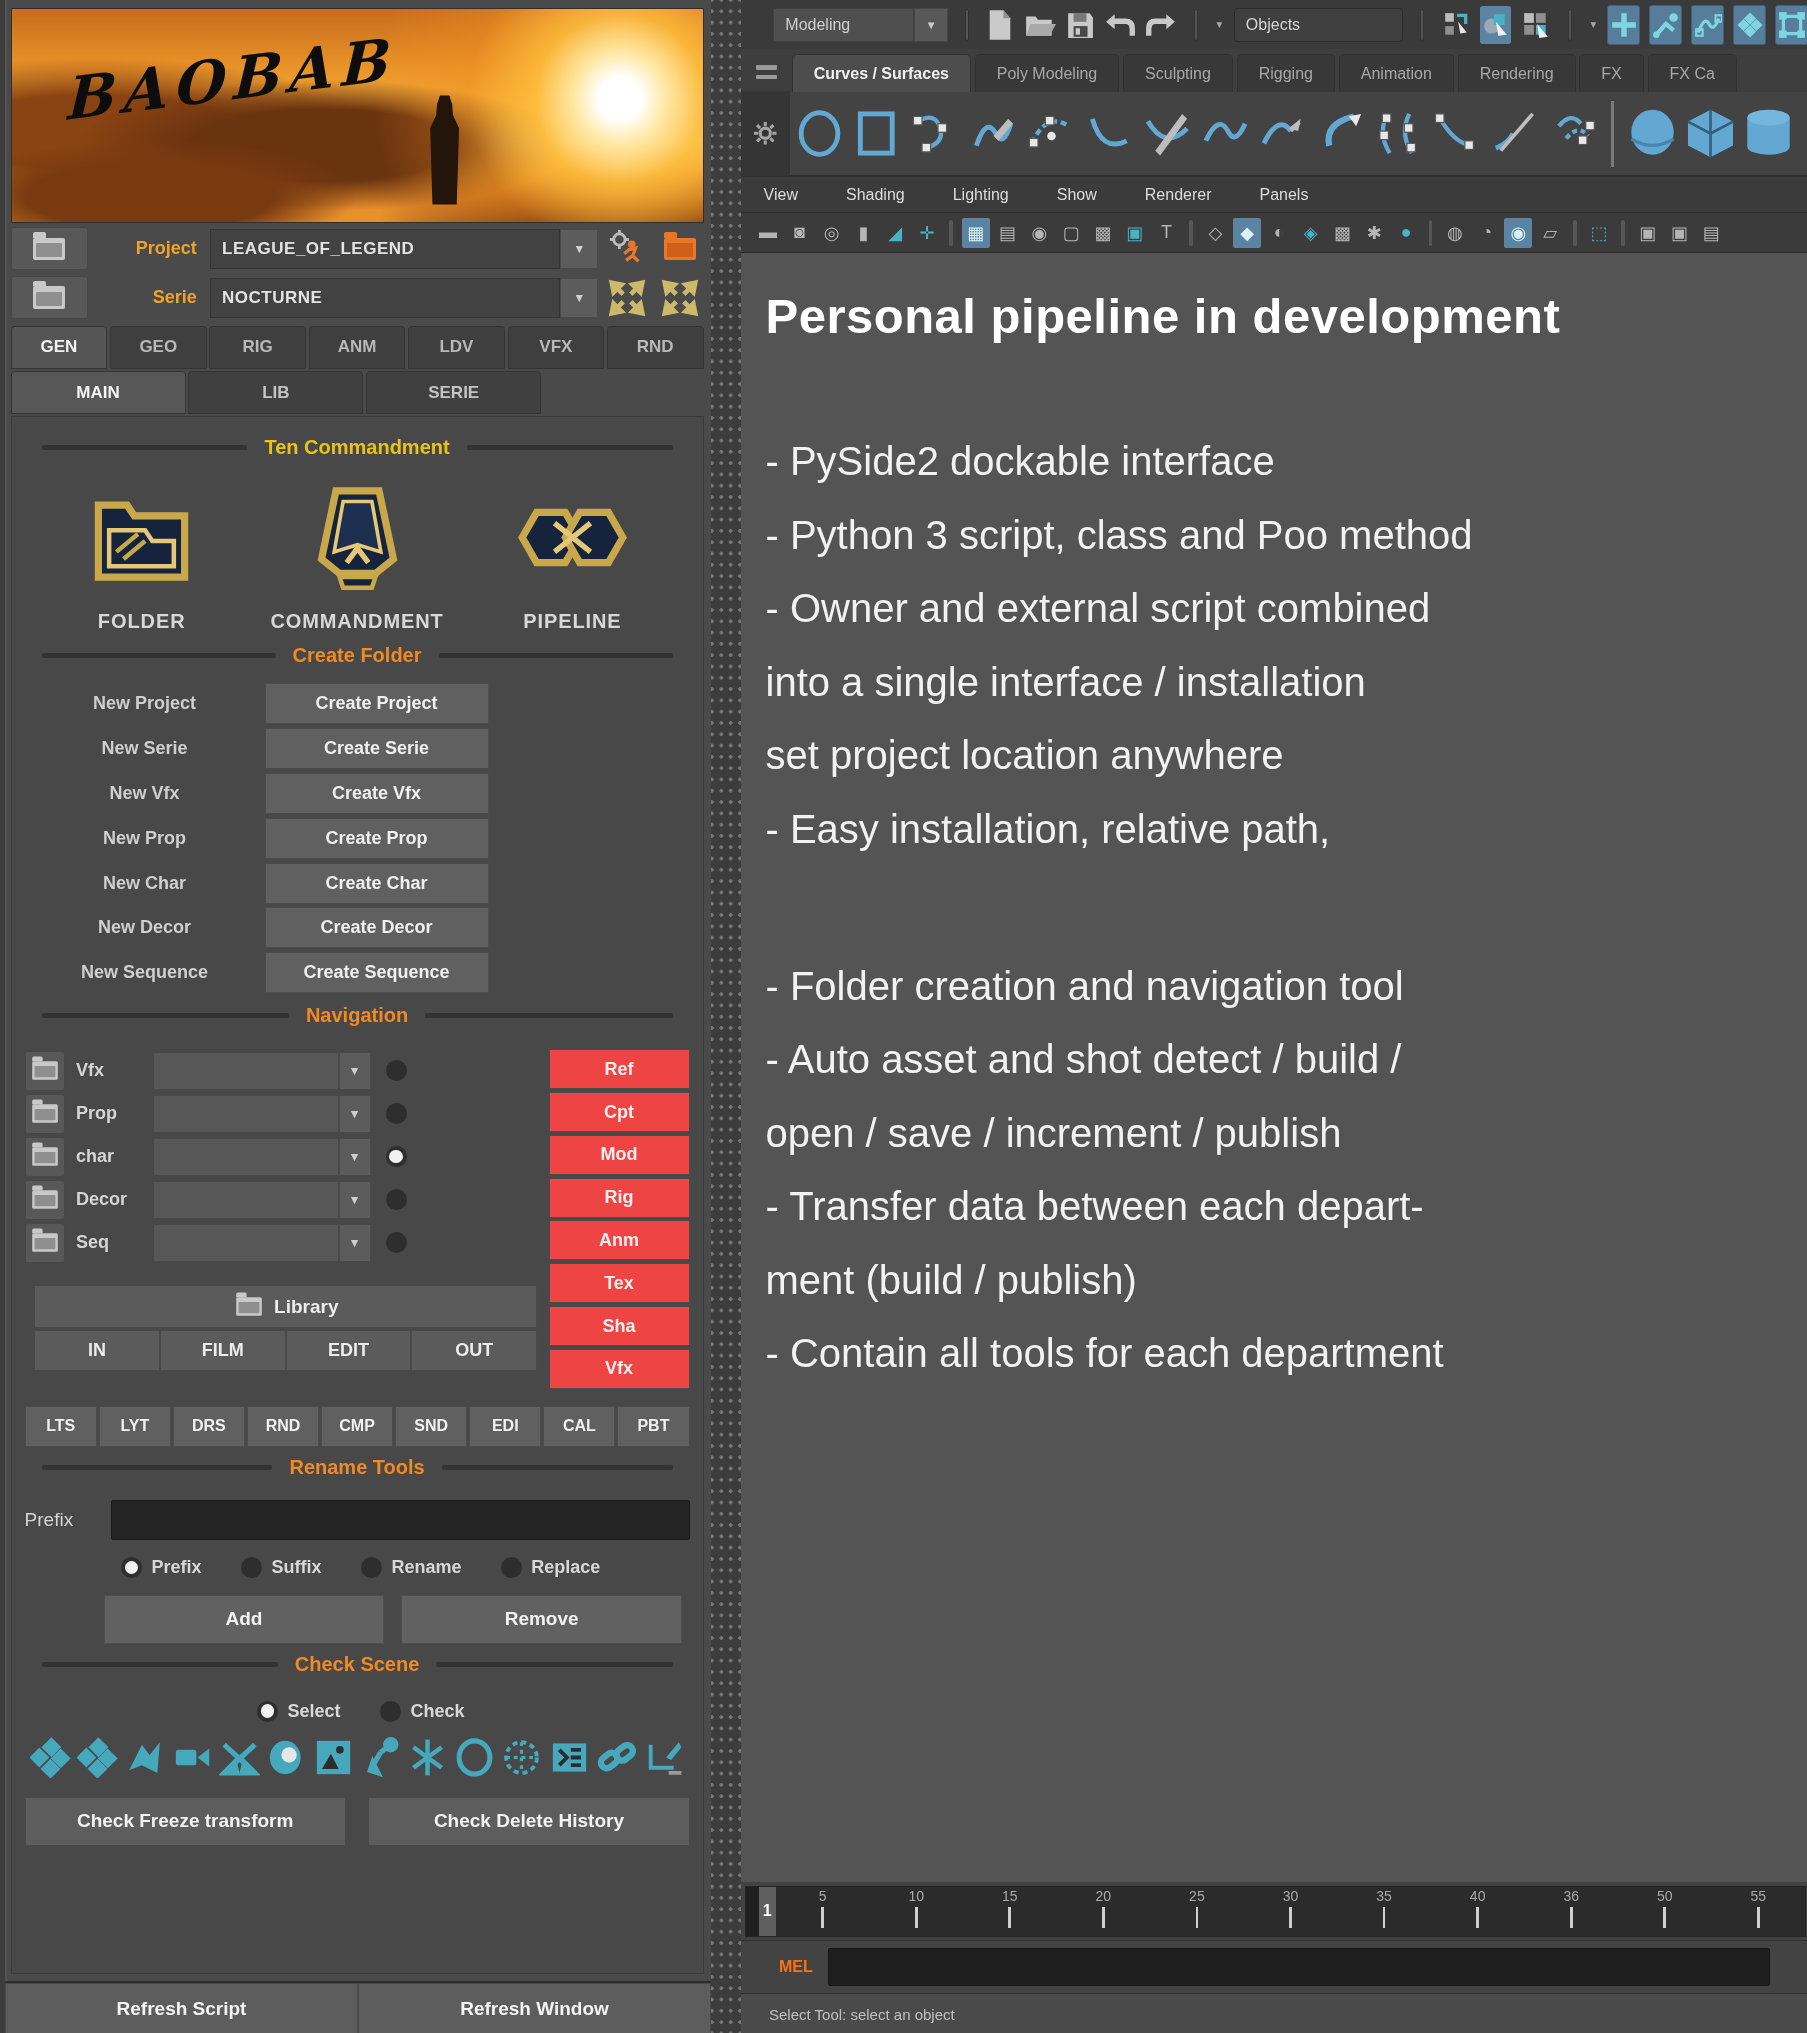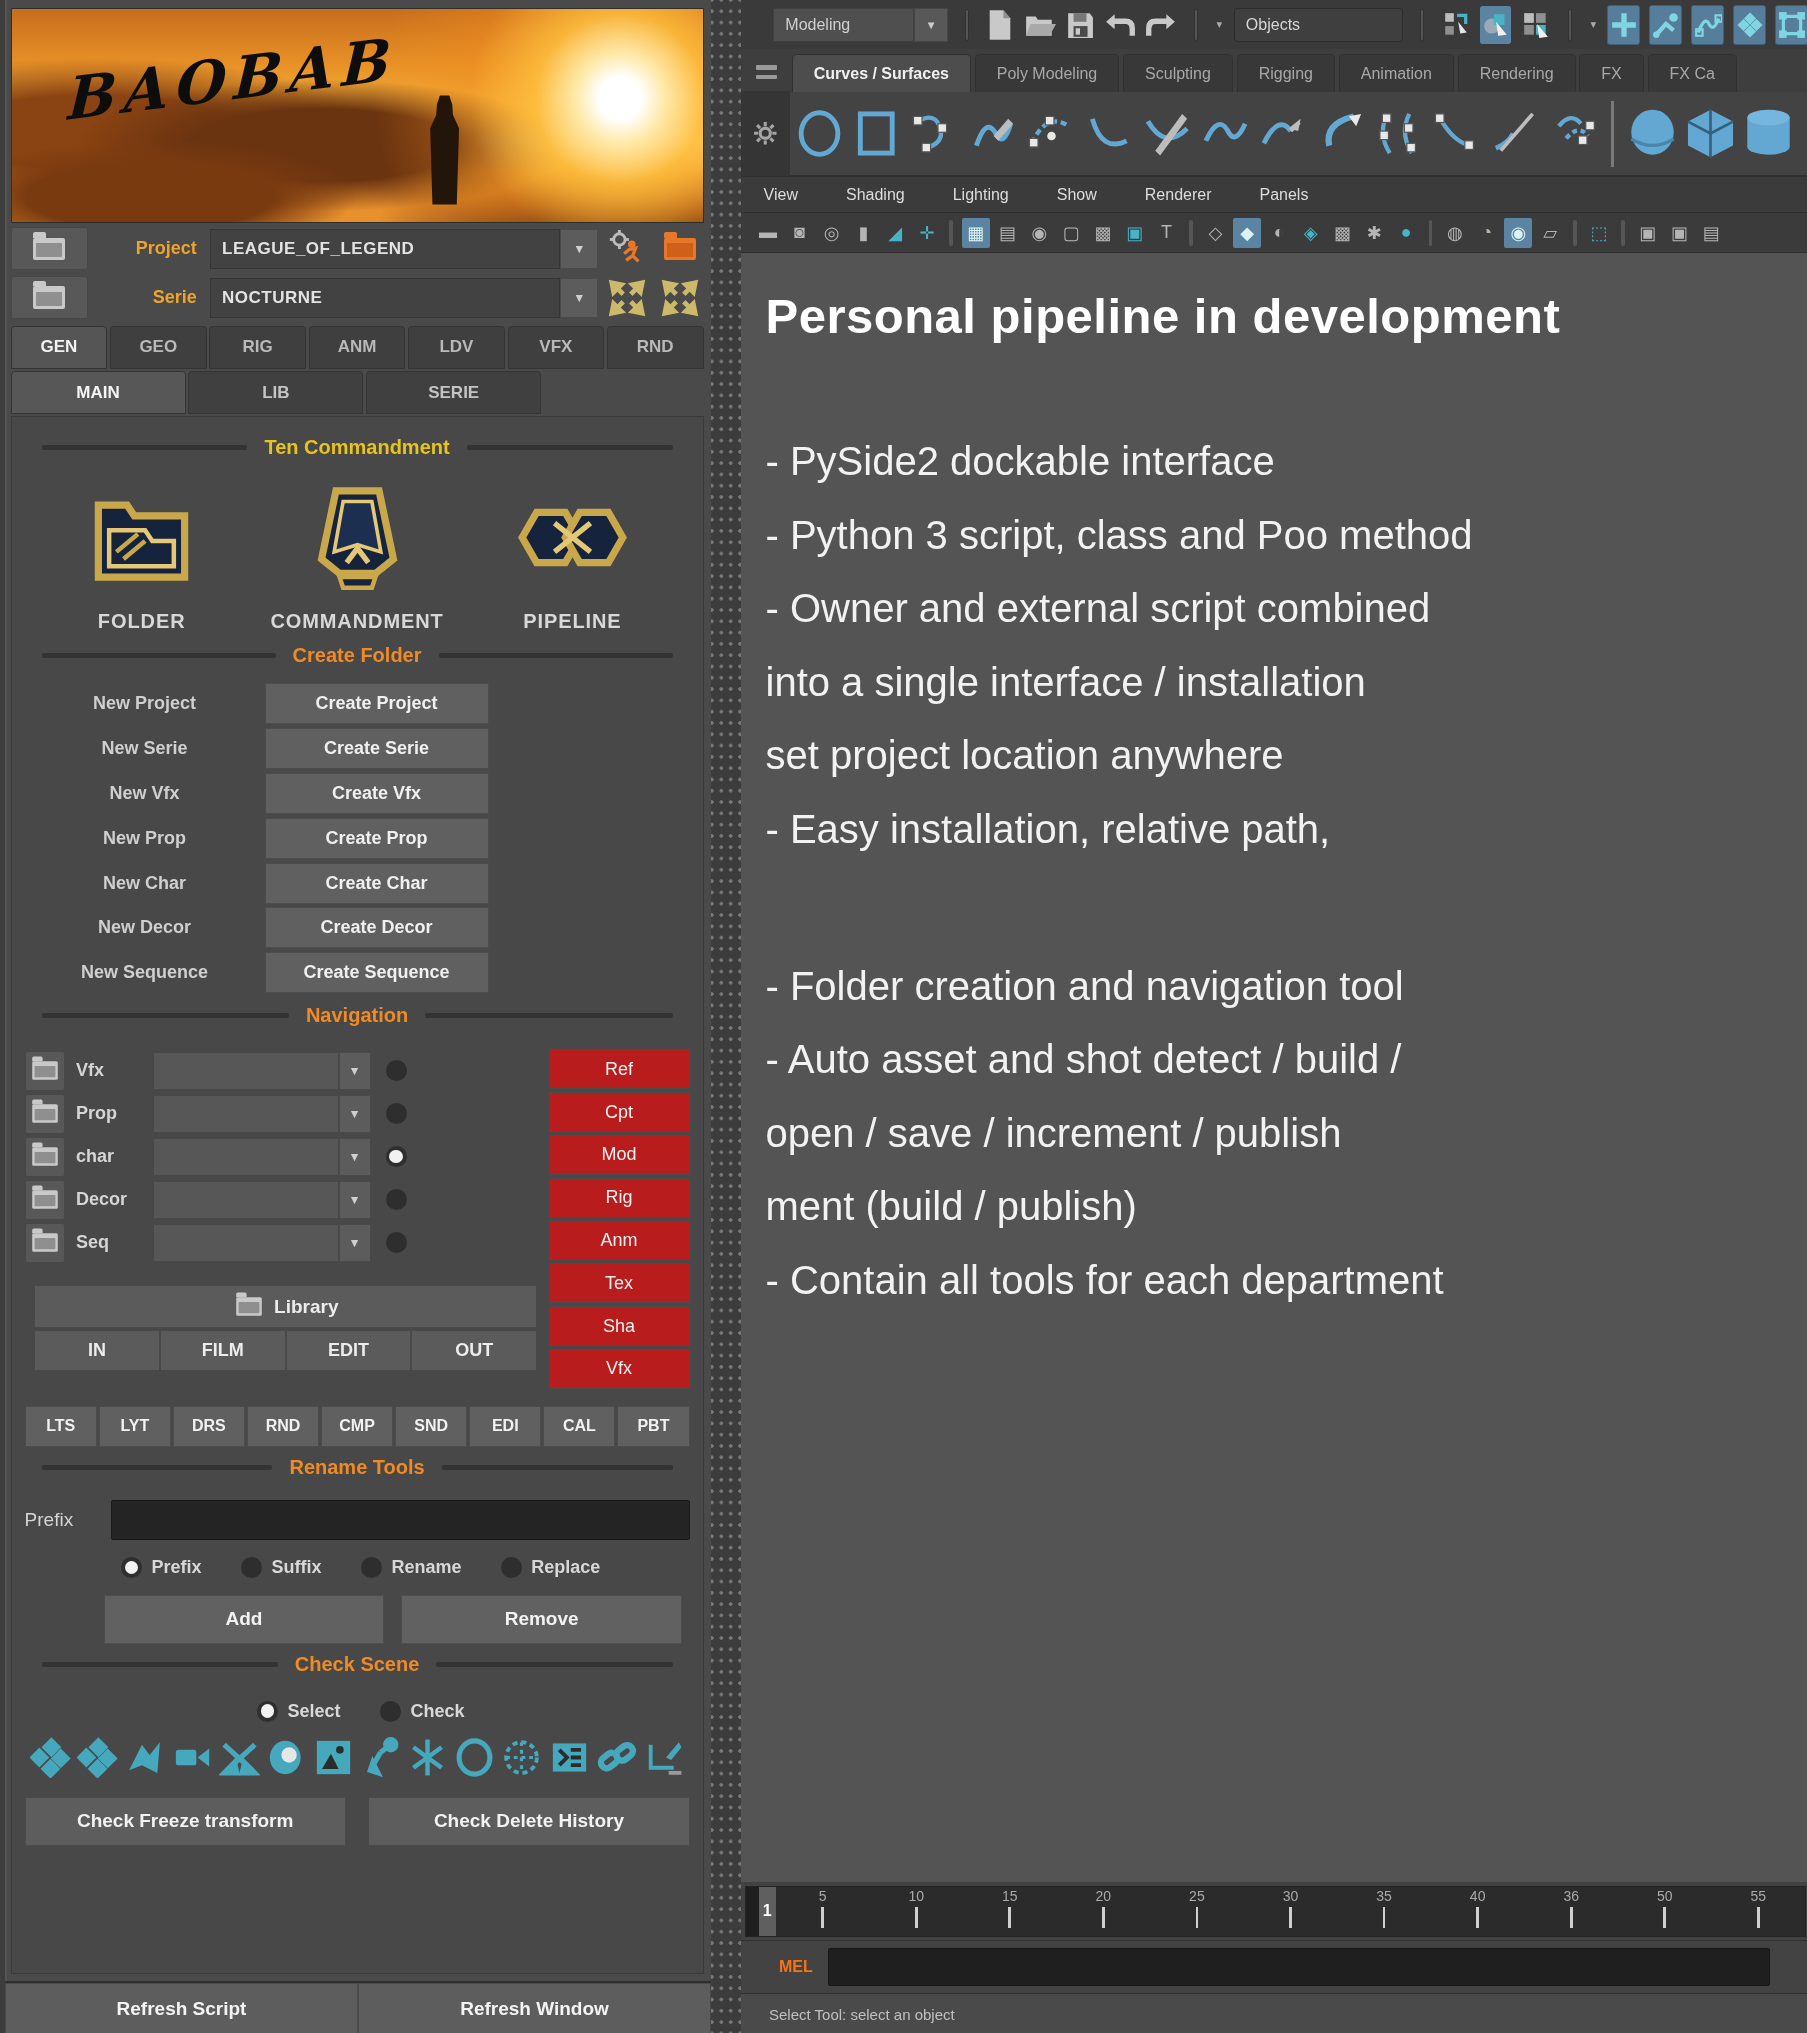--- a/index.html
+++ b/index.html
@@ -75,22 +75,22 @@
   .nav-folder { width:40px; height:40px; background:#585858; border:0.9px solid #474747; border-radius:2.8px;
     display:flex; align-items:center; justify-content:center; }
   .nav-label { width:73px; color:#d5d5d5; font-size:18px; font-weight:bold; padding-left:3.8px; }
   .nav-combo { width:218px; display:flex; height:38px; }
   .nav-combo .combo-value { background:#575757; border-color:#484848; }
   .nav-combo .combo-arrow { width:32px; }
   .radio { width:21px; height:21px; border-radius:50%; background:#2e2e2e; margin-left:7.5px; position:relative; }
   .radio.on { background:#2e2e2e; }
   .radio.on::after { content:""; position:absolute; inset:3.8px; border-radius:50%; background:#f2f2f2; }
   .nav-right { width:141px; display:flex; flex-direction:column; gap:2.8px; margin-left:11.3px; }
-  .dept-btn { height:40px; background:#b91c1c; border:0.9px solid #4b4b4b; color:#f0f0f0; font-size:18px;
-    font-weight:normal; display:flex; align-items:center; justify-content:center; }
+  .dept-btn { height:40px; background:#ef4444; border:0.9px solid #4b4b4b; color:#f0f0f0; font-size:18px;
+    font-weight:bold; display:flex; align-items:center; justify-content:center; }
   .lib-block { margin-top:21px; }
   .lib-btn { height:43px; background:#5b5b5b; border:0.9px solid #494949; display:flex; align-items:center;
     justify-content:center; gap:9.4px; color:#ececec; font-size:19px; font-weight:bold; margin-left:9.4px; }
   .io-row { display:flex; margin-left:9.4px; margin-top:1.9px; }
   .io-btn { flex:1; height:41px; background:#5b5b5b; border:0.9px solid #494949; color:#ececec; font-size:18px;
     font-weight:bold; display:flex; align-items:center; justify-content:center; }
 
   .codes-row { display:flex; gap:1.9px; margin-top:17px; }
   .code-btn { flex:1; height:41px; background:#606060; border:0.9px solid #4c4c4c; color:#f2f2f2; font-size:16px;
     font-weight:bold; display:flex; align-items:center; justify-content:center; }
@@ -892,20 +892,21 @@
         <div>- Python 3 script, class and Poo method</div>
         <div>- Owner and external script combined</div>
         <div>into a single interface / installation</div>
         <div>set project location anywhere</div>
         <div>- Easy installation, relative path,</div>
       </div>
       <div class="vp-para second">
         <div>- Folder creation and navigation tool</div>
         <div>- Auto asset and shot detect / build /</div>
         <div>open / save / increment / publish</div>
+        <div>- Transfer data between each depart-</div>
         <div>ment (build / publish)</div>
         <div>- Contain all tools for each department</div>
       </div>
     </div>
 
     <div class="timeslider">
       <div class="ruler">
         <div class="frame-cell"></div>
         <div class="playhead">1</div>
         <div class="ticks">

